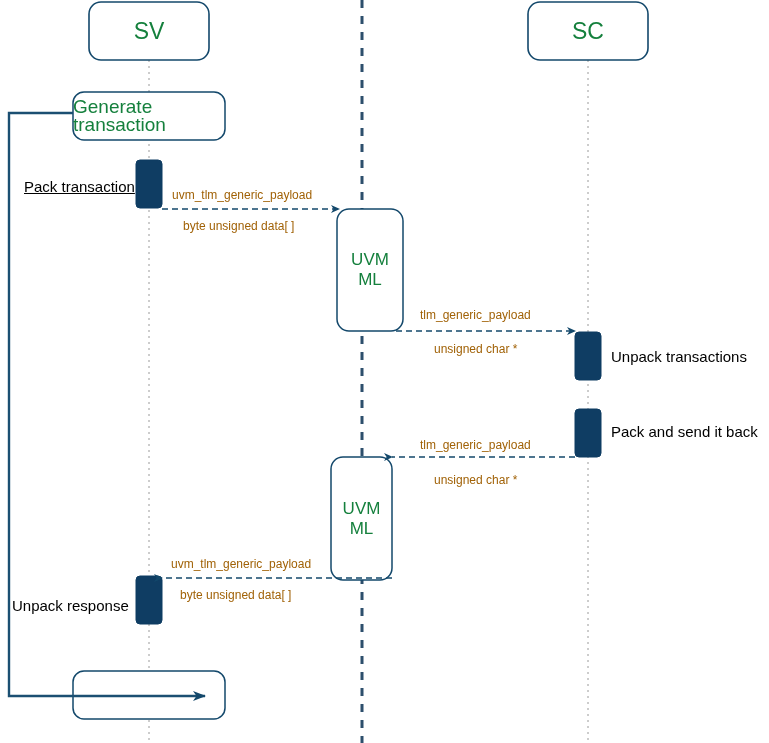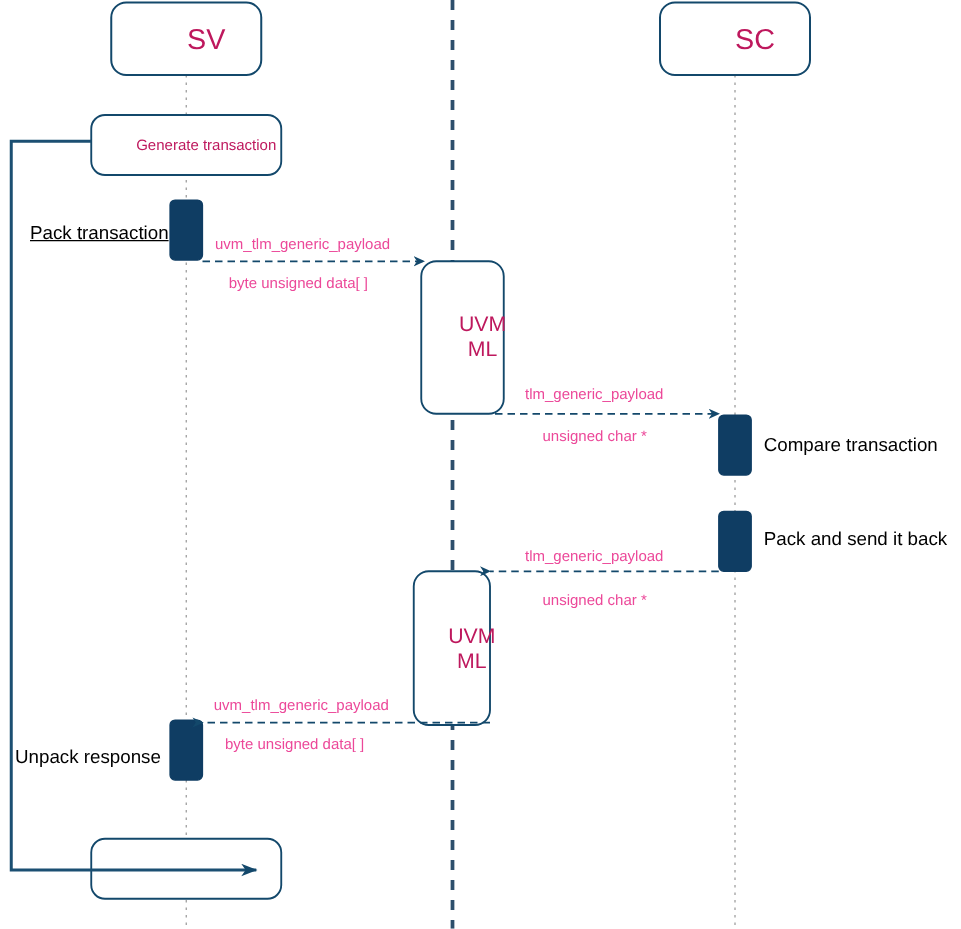--- a/index.html
+++ b/index.html
@@ -25,46 +25,45 @@
     left: 0;
     width: 769px;
     height: 743px;
   }
   .node-label {
     position: absolute;
     display: flex;
     align-items: center;
     justify-content: center;
     text-align: left;
-    color: #be185d;
+    color: #15803d;
     pointer-events: none;
-    padding-left: 16px;
   }
   .header-title {
     font-size: 23px;
     line-height: 27px;
   }
   .box-text {
-    font-size: 12px;
+    font-size: 19px;
     line-height: 18px;
   }
   .uvm-text {
     font-size: 17px;
     line-height: 20px;
   }
   .side-label {
     position: absolute;
     font-size: 15px;
     color: #000000;
     white-space: nowrap;
   }
   .msg-label {
     position: absolute;
     font-size: 12px;
-    color: #ec4899;
+    color: #a16207;
     white-space: nowrap;
   }
 </style>
 </head>
 <body>
 
 <div id="diagram-root">
 
   <svg class="layer" viewBox="0 0 769 743" xmlns="http://www.w3.org/2000/svg">
     <defs>
@@ -158,21 +157,21 @@
     <span>ML</span>
   </div>
 
   <div class="node-label uvm-text" style="left:331px; top:457px; width:61px; height:123px; flex-direction:column;">
     <span>UVM</span>
     <span>ML</span>
   </div>
 
   <div class="side-label" style="left:24px; top:178px;text-decoration:underline;">Pack transaction</div>
 
-  <div class="side-label" style="left:611px; top:348px;">Compare  transaction</div>
+  <div class="side-label" style="left:611px; top:348px;">Unpack  transactions</div>
 
   <div class="side-label" style="left:611px; top:423px;">Pack and send it back</div>
 
   <div class="side-label" style="left:12px; top:597px;">Unpack response</div>
 
   <div class="msg-label" style="left:172px; top:188px;">uvm_tlm_generic_payload</div>
   <div class="msg-label" style="left:183px; top:219px;">byte unsigned data[ ]</div>
 
   <div class="msg-label" style="left:420px; top:308px;">tlm_generic_payload</div>
   <div class="msg-label" style="left:434px; top:342px;">unsigned char *</div>

